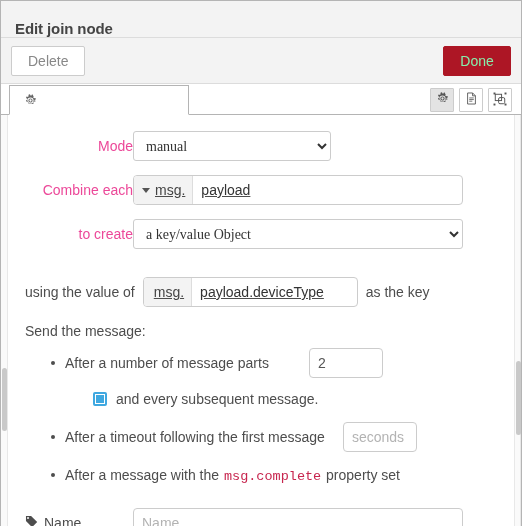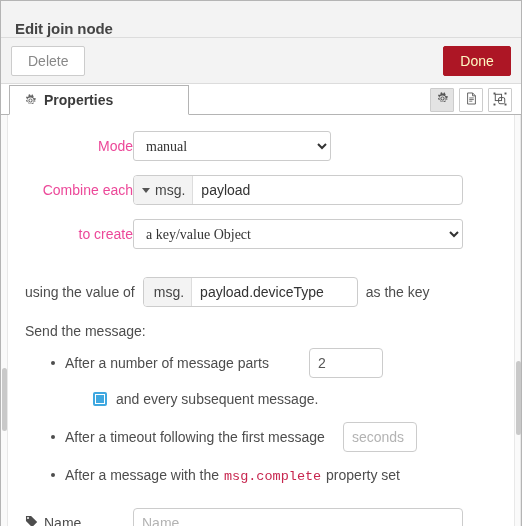--- a/index.html
+++ b/index.html
@@ -74,21 +74,21 @@
     box-sizing: border-box;
     cursor: pointer;
     text-align: center;
     white-space: nowrap;
   }
   .btn-delete { min-width: 74px; }
   .btn-cancel { min-width: 72px; margin-right: 8px; }
   .btn-primary {
     background: #ad1625;
     border: 1px solid #ad1625;
-    color: #fef9c3;
+    color: #86efac;
     min-width: 68px;
   }
 
   
   .tabbar {
     height: 31px;
     position: relative;
     background: #ffffff;
     border-bottom: 1px solid #b4b4b4;
     flex: none;
@@ -183,20 +183,21 @@
   
   .typed {
     display: flex;
     align-items: stretch;
     border: 1px solid #cccccc;
     border-radius: 4px;
     background: #ffffff;
     height: 30px;
     box-sizing: border-box;
     overflow: hidden;
+    text-decoration: underline;
   }
   .typed-prefix {
     background: #f3f3f3;
     border-right: 1px solid #dddddd;
     display: flex;
     align-items: center;
     gap: 5px;
     padding: 0 7px 0 8px;
     font-size: 14px;
     color: #444444;
@@ -400,21 +401,20 @@
   </div>
 
   <div class="tabbar">
     <div class="tab">
       <span class="gear">
         <svg width="13" height="13" viewBox="0 0 16 16" aria-hidden="true">
           <path fill="#666666" d="M8 5.4a2.6 2.6 0 1 0 0 5.2 2.6 2.6 0 0 0 0-5.2zm0 4a1.4 1.4 0 1 1 0-2.8 1.4 1.4 0 0 1 0 2.8z"></path>
           <path fill="#666666" d="M14.3 9.1l-1.2-.4a5.2 5.2 0 0 0 0-1.4l1.2-.4a.5.5 0 0 0 .3-.6l-.4-1.2a.5.5 0 0 0-.6-.3l-1.2.4a5.2 5.2 0 0 0-1-1l.4-1.2a.5.5 0 0 0-.3-.6L10.3.4a.5.5 0 0 0-.6.3l-.4 1.2a5.2 5.2 0 0 0-1.4 0L7.5.7a.5.5 0 0 0-.6-.3L5.7.8a.5.5 0 0 0-.3.6l.4 1.2a5.2 5.2 0 0 0-1 1l-1.2-.4a.5.5 0 0 0-.6.3L2.6 4.7a.5.5 0 0 0 .3.6l1.2.4a5.2 5.2 0 0 0 0 1.4l-1.2.4a.5.5 0 0 0-.3.6l.4 1.2a.5.5 0 0 0 .6.3l1.2-.4a5.2 5.2 0 0 0 1 1l-.4 1.2a.5.5 0 0 0 .3.6l1.2.4a.5.5 0 0 0 .6-.3l.4-1.2a5.2 5.2 0 0 0 1.4 0l.4 1.2a.5.5 0 0 0 .6.3l1.2-.4a.5.5 0 0 0 .3-.6l-.4-1.2a5.2 5.2 0 0 0 1-1l1.2.4a.5.5 0 0 0 .6-.3l.4-1.2a.5.5 0 0 0-.3-.6zM8 11.8A3.8 3.8 0 1 1 8 4.2a3.8 3.8 0 0 1 0 7.6z"></path>
         </svg>
       </span>
-      <span>Properties</span>
     </div>
 
     <div class="tabtools">
       <div class="toolbtn active">
         <span>
           <svg width="13" height="13" viewBox="0 0 16 16" aria-hidden="true">
             <path fill="#555555" d="M8 5.4a2.6 2.6 0 1 0 0 5.2 2.6 2.6 0 0 0 0-5.2zm0 4a1.4 1.4 0 1 1 0-2.8 1.4 1.4 0 0 1 0 2.8z"></path>
             <path fill="#555555" d="M14.3 9.1l-1.2-.4a5.2 5.2 0 0 0 0-1.4l1.2-.4a.5.5 0 0 0 .3-.6l-.4-1.2a.5.5 0 0 0-.6-.3l-1.2.4a5.2 5.2 0 0 0-1-1l.4-1.2a.5.5 0 0 0-.3-.6L10.3.4a.5.5 0 0 0-.6.3l-.4 1.2a5.2 5.2 0 0 0-1.4 0L7.5.7a.5.5 0 0 0-.6-.3L5.7.8a.5.5 0 0 0-.3.6l.4 1.2a5.2 5.2 0 0 0-1 1l-1.2-.4a.5.5 0 0 0-.6.3L2.6 4.7a.5.5 0 0 0 .3.6l1.2.4a5.2 5.2 0 0 0 0 1.4l-1.2.4a.5.5 0 0 0-.3.6l.4 1.2a.5.5 0 0 0 .6.3l1.2-.4a5.2 5.2 0 0 0 1 1l-.4 1.2a.5.5 0 0 0 .3.6l1.2.4a.5.5 0 0 0 .6-.3l.4-1.2a5.2 5.2 0 0 0 1.4 0l.4 1.2a.5.5 0 0 0 .6.3l1.2-.4a.5.5 0 0 0 .3-.6l-.4-1.2a5.2 5.2 0 0 0 1-1l1.2.4a.5.5 0 0 0 .6-.3l.4-1.2a.5.5 0 0 0-.3-.6zM8 11.8A3.8 3.8 0 1 1 8 4.2a3.8 3.8 0 0 1 0 7.6z"></path>
           </svg>
         </span>

